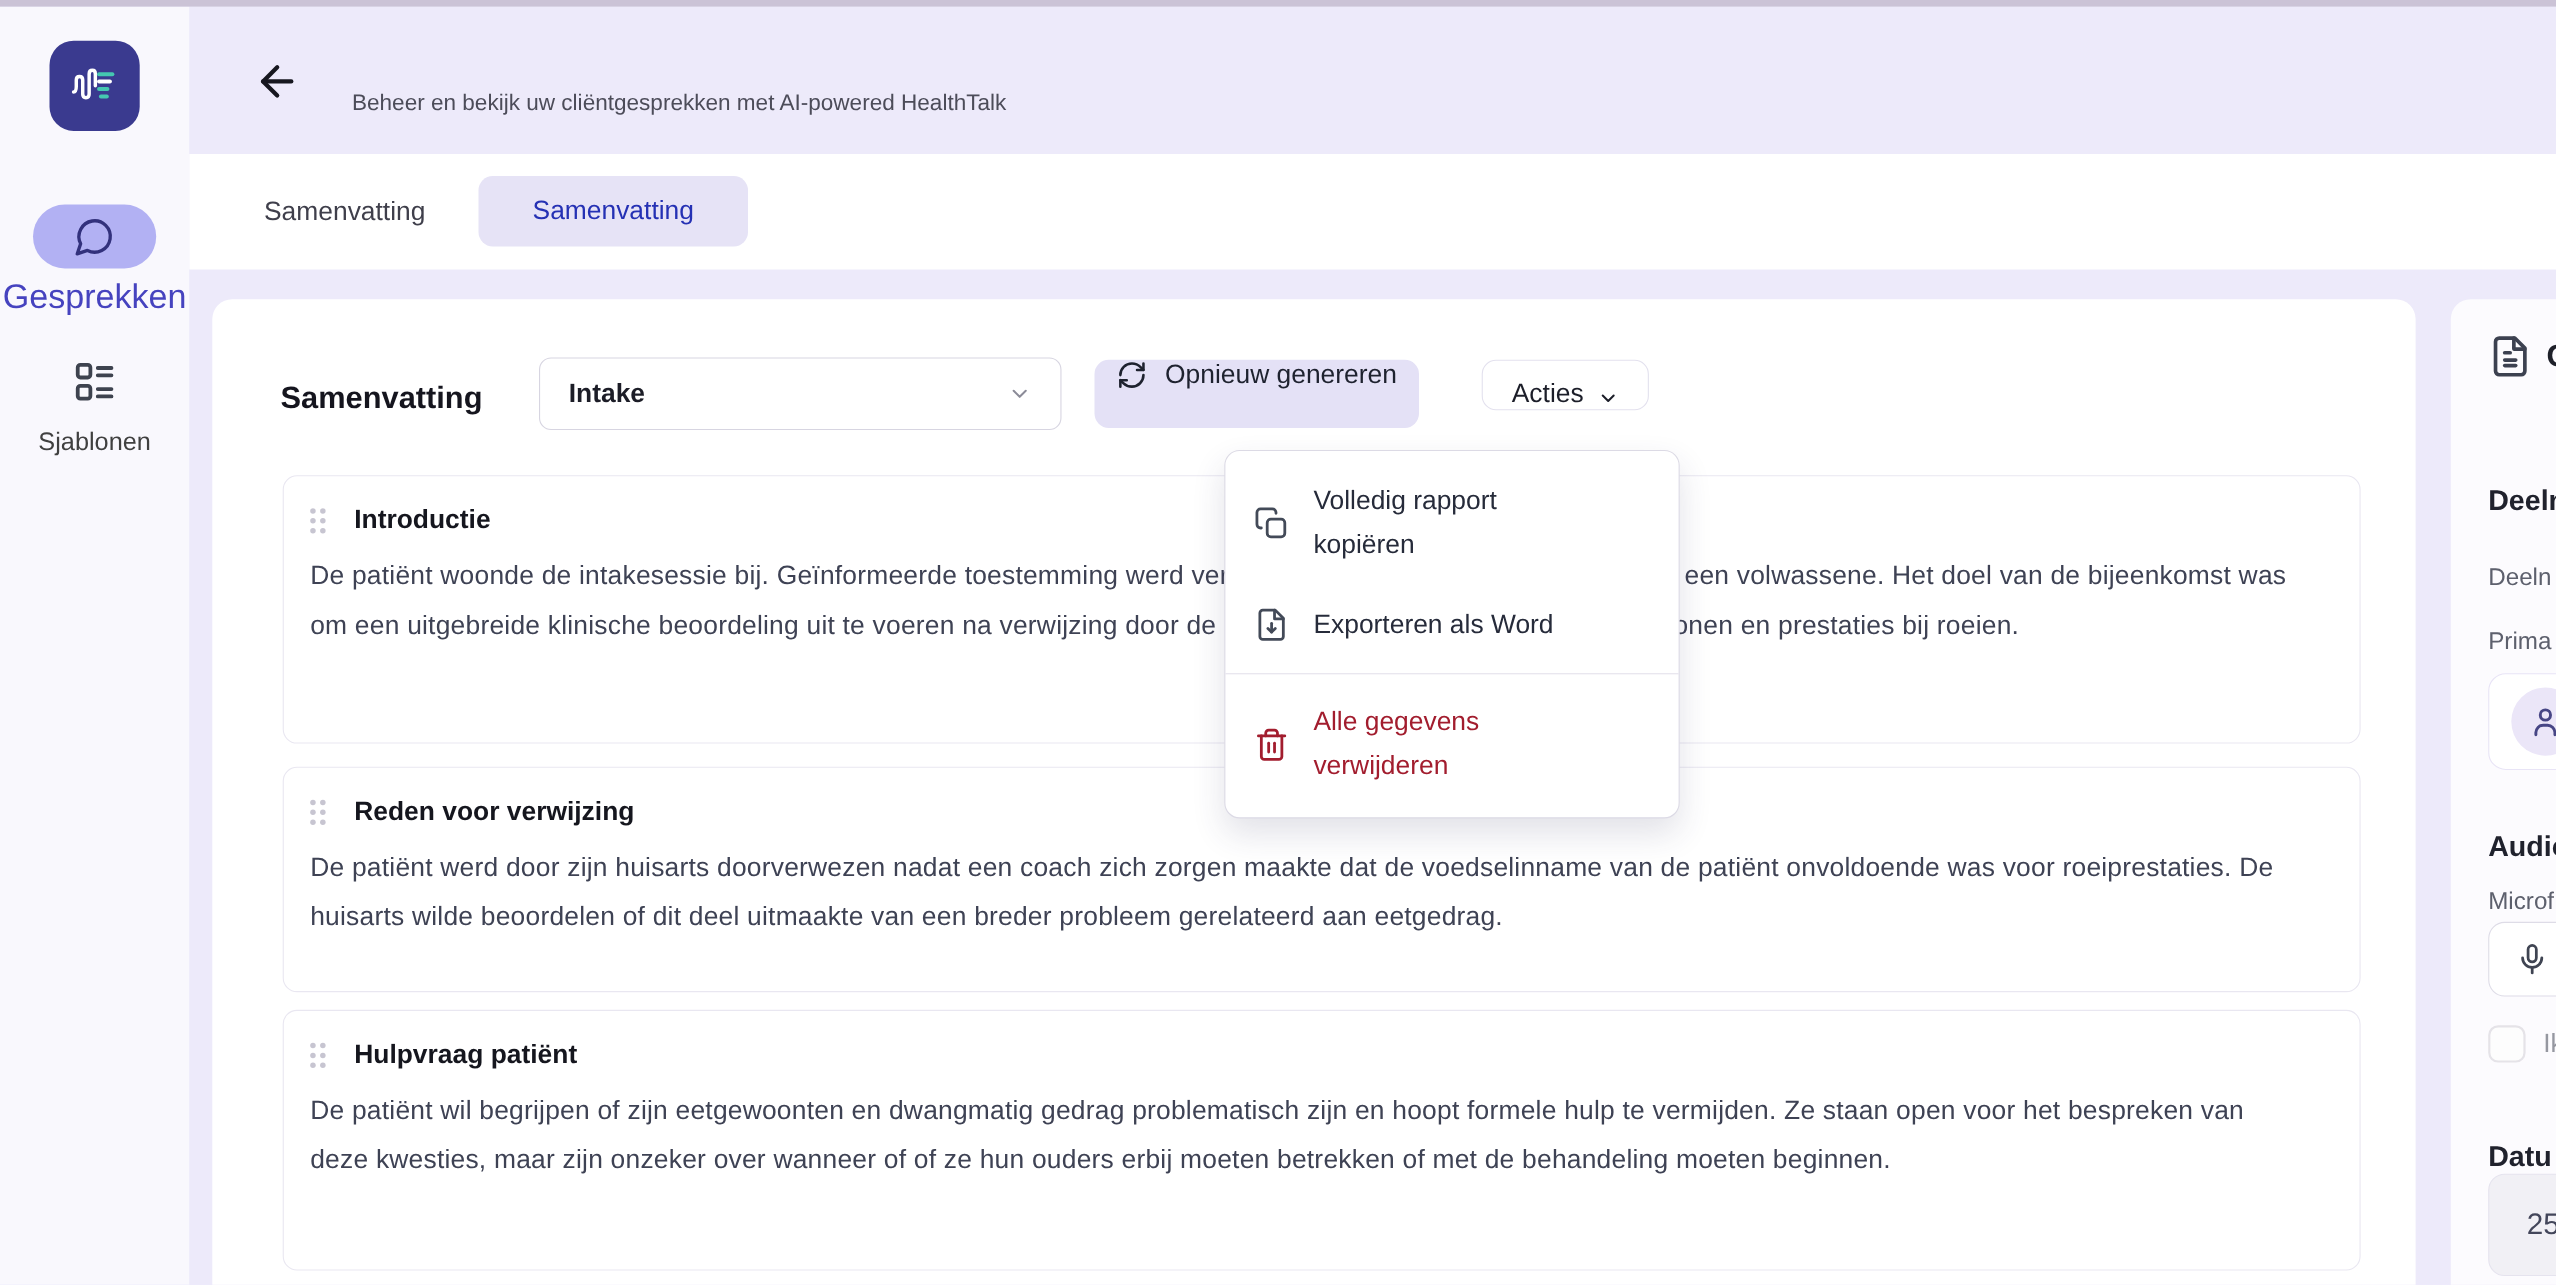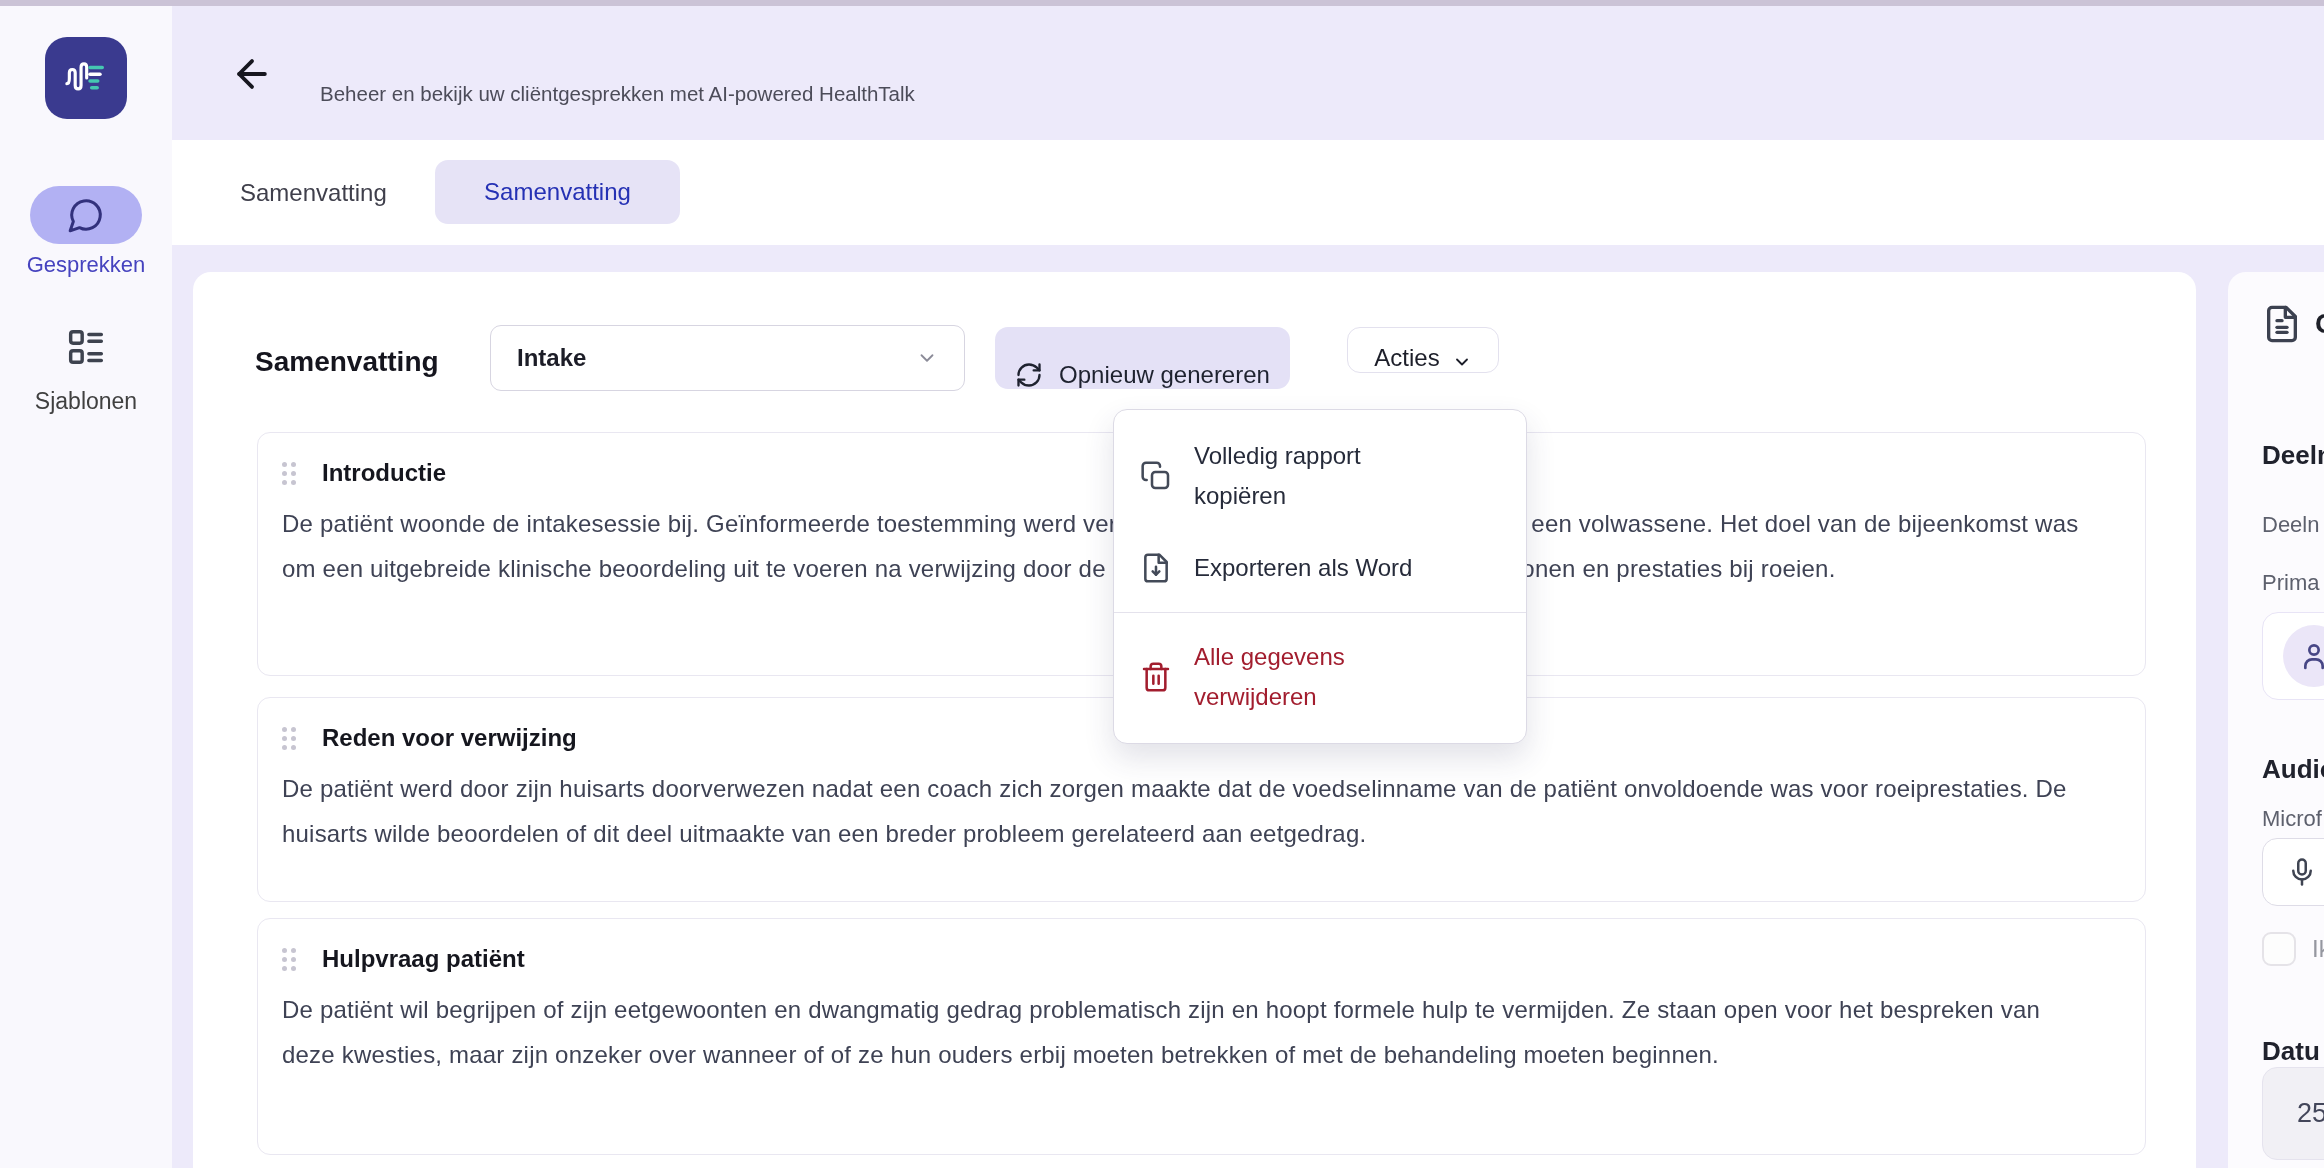--- a/index.html
+++ b/index.html
@@ -14,21 +14,21 @@
   .tabrow    { position:absolute; left:172px; top:140px; right:0; height:105px; background:#ffffff; z-index:2; }
   .content   { position:absolute; left:172px; top:245px; right:0; bottom:0; background:var(--lavender,#edeafa); z-index:1; }
 
   
   .logo { position:absolute; left:45px; top:31px; width:82px; height:82px; border-radius:22px;
           background:var(--brand,#3a3a8f); display:flex; align-items:center; justify-content:center; }
   .nav-pill { position:absolute; left:30px; top:180px; width:112px; height:58px; border-radius:29px;
               background:var(--nav-pill,#b2b1f3); display:flex; align-items:center; justify-content:center;
               color:#32317c; }
   .nav-label-1 { position:absolute; left:0; top:246px; width:172px; text-align:center;
-                 font-size:22px; font-weight:500; color:var(--nav-active-text,#4643bf); }
+                 font-size:31px; font-weight:500; color:var(--nav-active-text,#4643bf); }
   .nav-icon-2 { position:absolute; left:63px; top:318px; width:46px; height:46px; color:#3e434f; }
   .nav-label-2 { position:absolute; left:0; top:382px; width:172px; text-align:center;
                  font-size:23px; color:#404040; }
 
   
   .back-btn { position:absolute; left:54px; top:42px; width:52px; height:52px; display:flex;
               align-items:center; justify-content:center; color:#17171f; cursor:pointer; }
   .page-title { position:absolute; left:148px; top:22px; font-size:34px; font-weight:600; color:#18181f; }
   .page-subtitle { position:absolute; left:148px; top:76px; font-size:20.5px; color:#4c4c59; }
 
@@ -42,21 +42,21 @@
   
   .main-card { position:absolute; left:21px; top:27px; width:2003px; bottom:-20px;
                background:#ffffff; border-radius:18px; }
   .sum-heading { position:absolute; left:62px; top:74px; font-size:28px; font-weight:700; color:#15151e; }
   .tpl-select { position:absolute; left:297px; top:53px; width:475px; height:66px; background:#fff;
                 border:1.5px solid #d7d5e1; border-radius:11px; display:flex; align-items:center;
                 padding:0 26px; cursor:pointer; }
   .tpl-select .val { font-size:24px; font-weight:600; color:#1c1d27; flex:1; }
   .tpl-select .chev { color:#8b8b98; }
   .regen-btn { position:absolute; left:802px; top:55px; width:295px; height:62px; border-radius:13px;
-               background:var(--button-lavender,#e4e1f6); display:flex; align-items:flex-end; justify-content:center;
+               background:var(--button-lavender,#e4e1f6); display:flex; align-items:flex-start; justify-content:center;
                gap:16px; font-size:24px; color:#1e222f; cursor:pointer; }
   .actions-btn { position:absolute; left:1154px; top:55px; width:152px; height:46px; border-radius:13px;
                  background:#fff; border:1.5px solid #e3e1ee; display:flex; align-items:flex-end;
                  justify-content:center; gap:12px; font-size:24px; color:#1c1e29; cursor:pointer; }
 
   
   .sec-card { position:absolute; left:64px; width:1889px; background:#fff;
               border:1.5px solid var(--card-border,#e9e7f1); border-radius:13px; }
   .sec-1 { top:160px; height:244px; }
   .sec-2 { top:425px; height:205px; }

